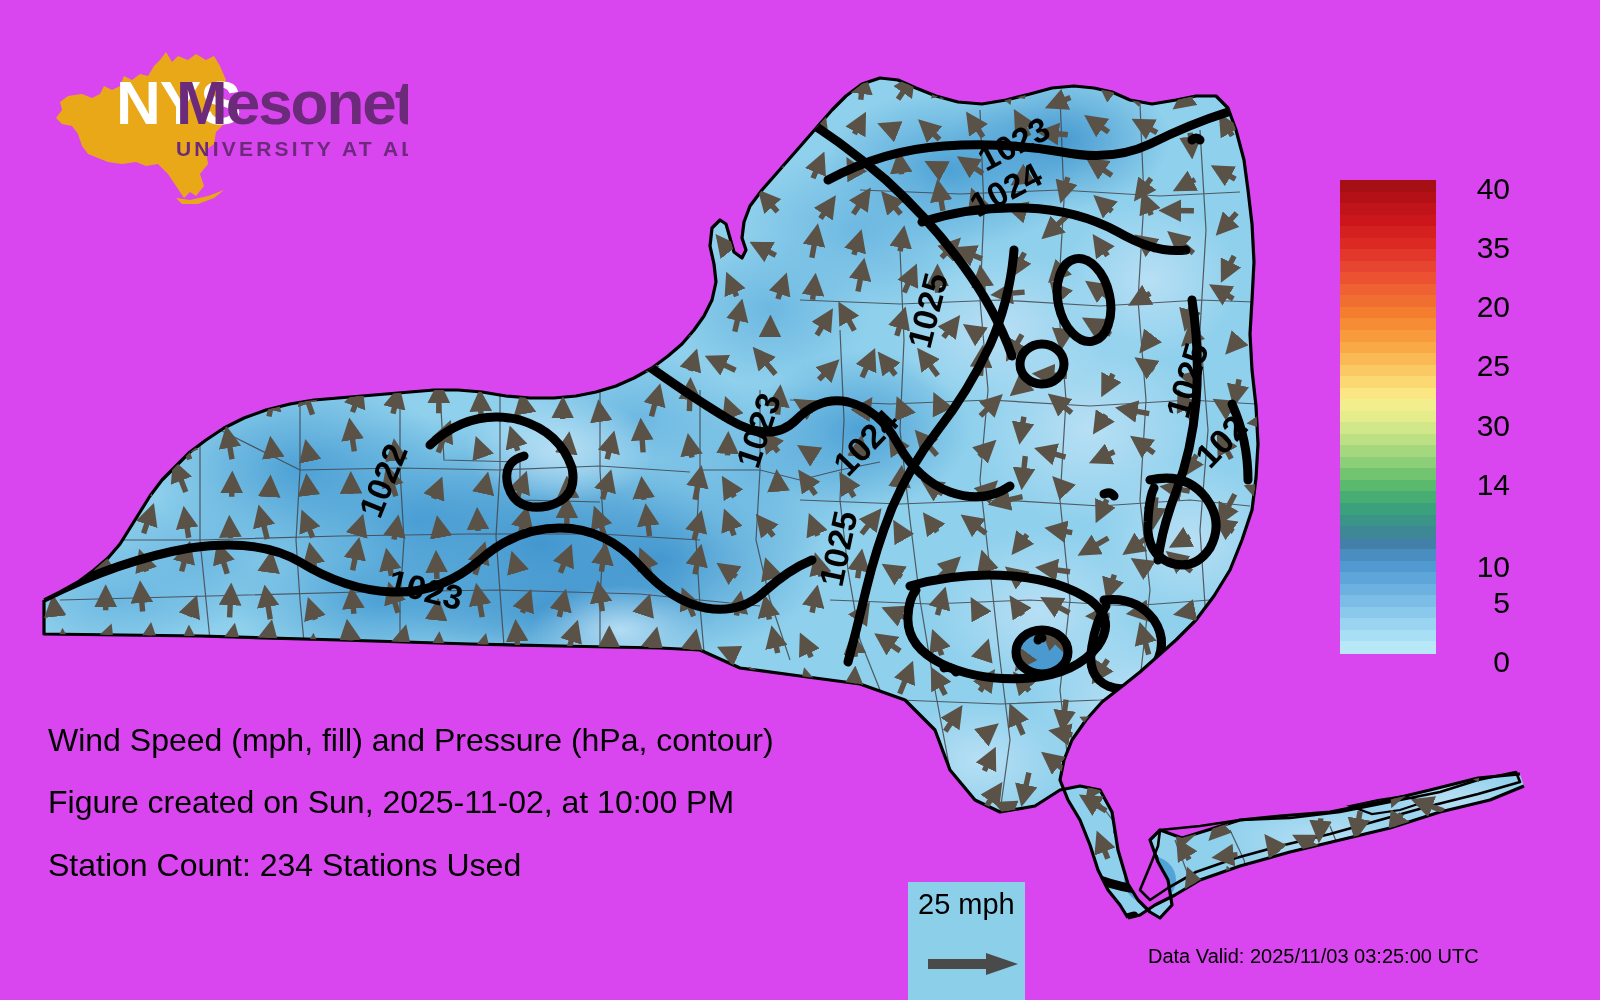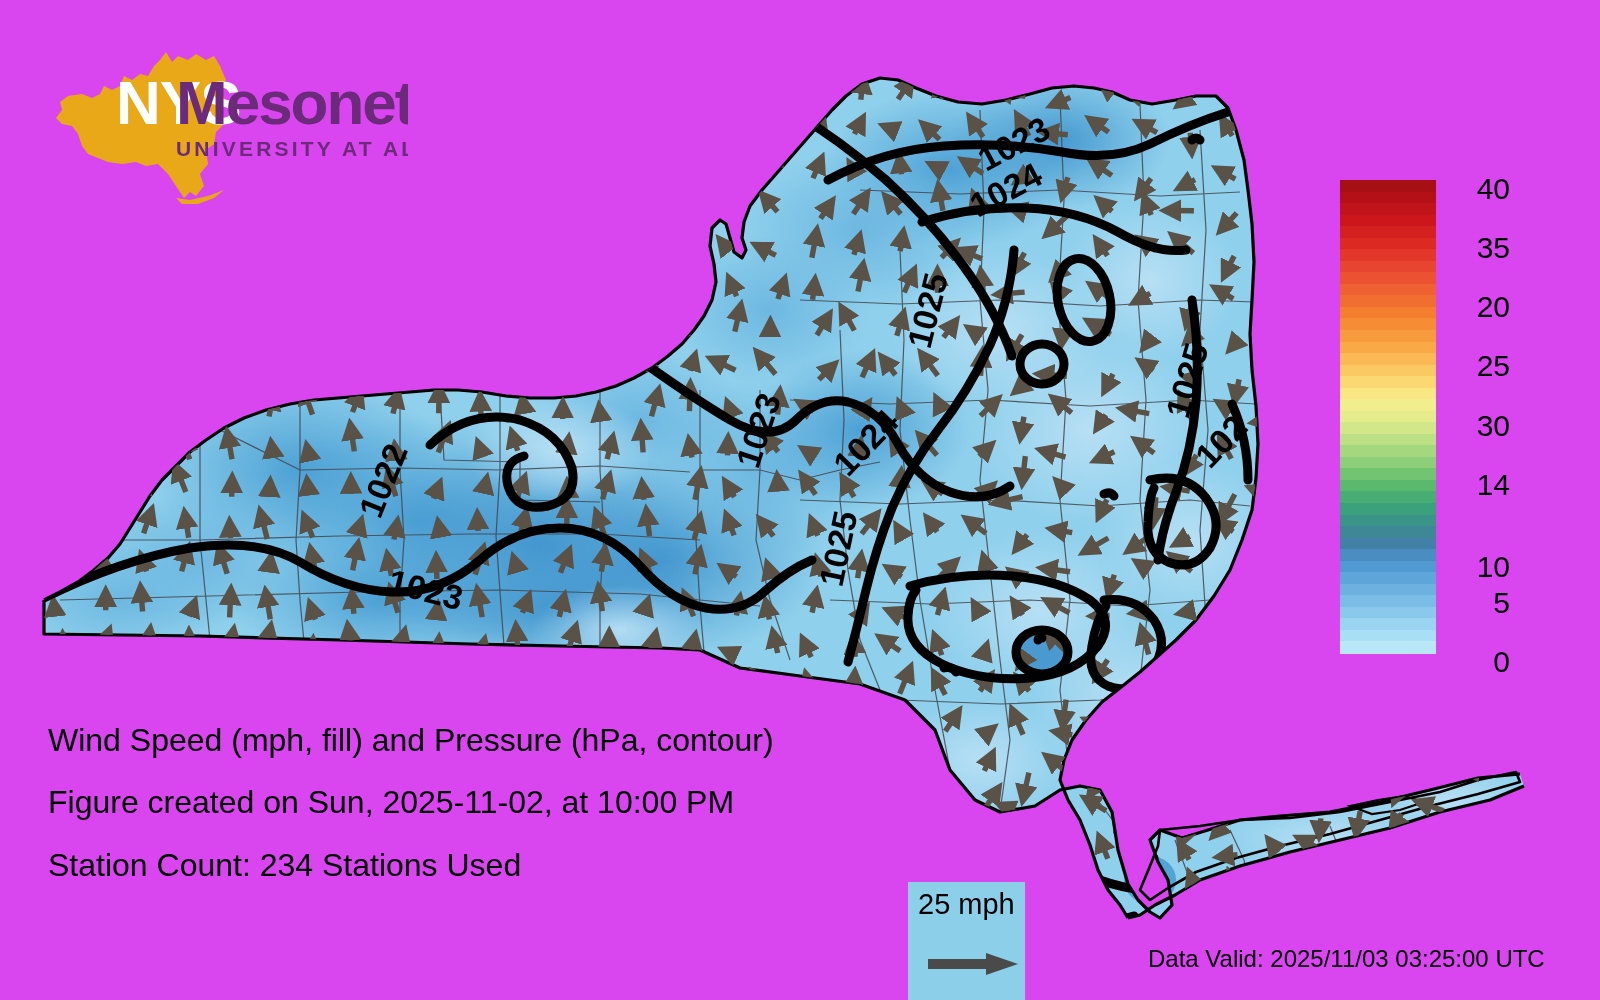--- a/index.html
+++ b/index.html
@@ -25,21 +25,21 @@
     color:#000; font-size:32px; font-family:"Liberation Sans", sans-serif;
     white-space:nowrap;
   }
   #cap0 { top:722px; }
   #cap1 { top:784px; }
   #cap2 { top:847px; }
 
   
   #data-valid {
     position:absolute; left:1148px; top:945px;
-    font-size:24px; color:#000; white-space:nowrap;
+    font-size:20px; color:#000; white-space:nowrap;
     font-family:"Liberation Sans", sans-serif;
   }
 
   
   #cbar-wrap { position:absolute; left:1340px; top:180px; width:96px; height:473px; }
   #cbar { position:absolute; left:0; top:0; width:96px; height:473px; }
   #cbar .band { position:absolute; left:0; width:96px; }
   #cbar-ticks { position:absolute; left:1448px; top:180px; width:80px; height:473px; }
   .cb-tick {
     position:absolute; left:0; width:62px; text-align:right;

